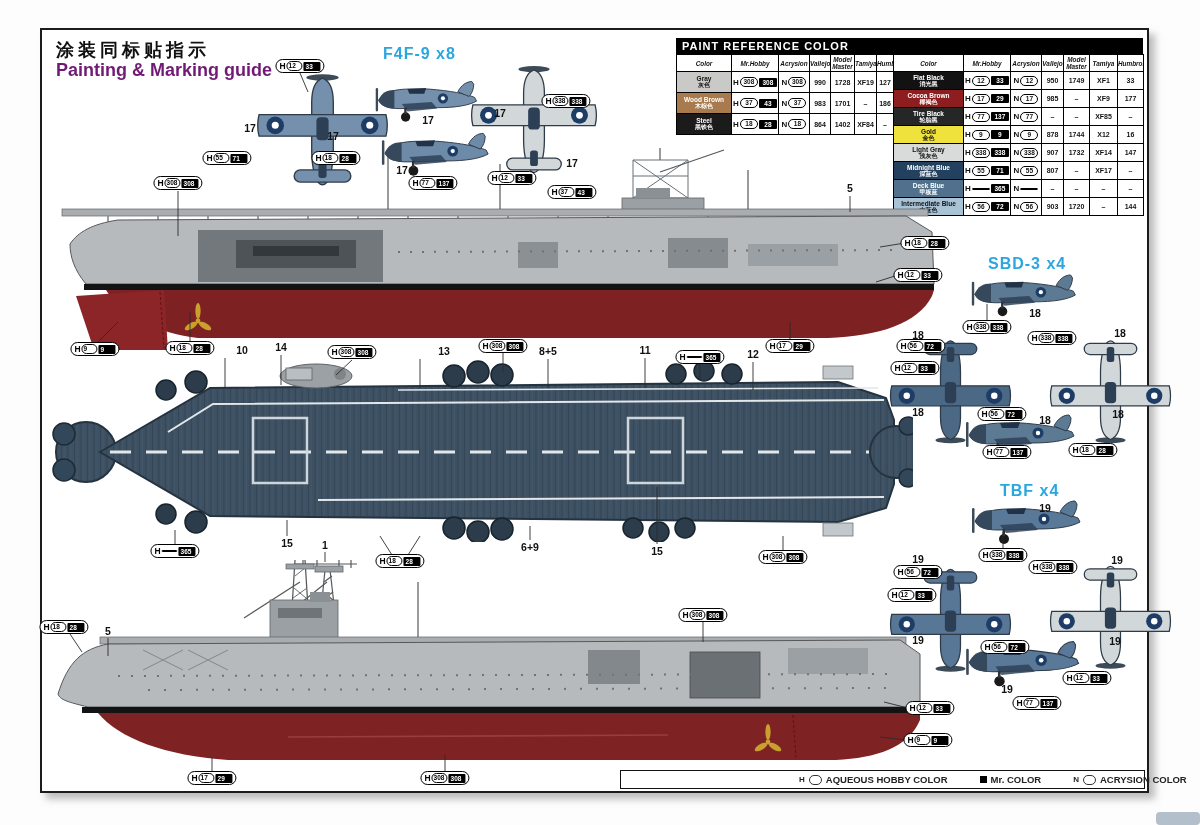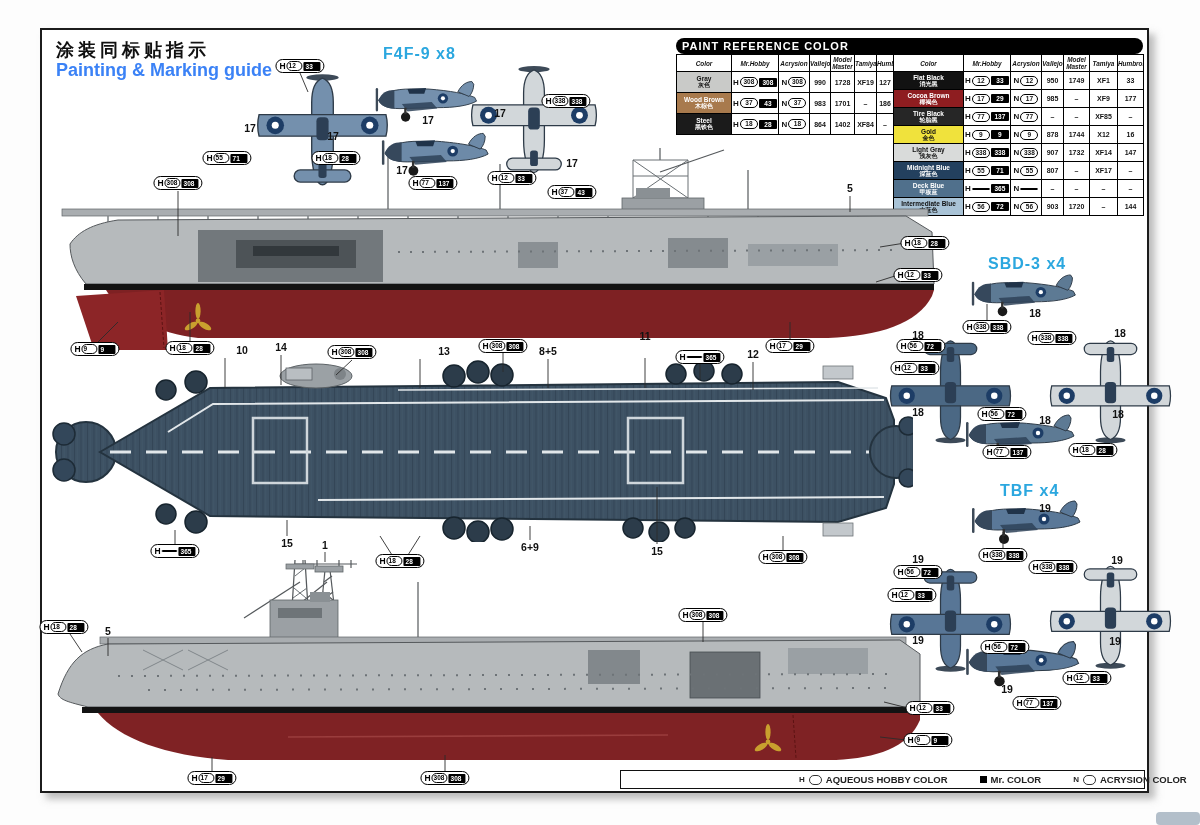--- a/index.html
+++ b/index.html
@@ -4,27 +4,27 @@
 <style>
   html,body{margin:0;padding:0;background:#fdfdfd;width:1200px;height:825px;overflow:hidden;
             font-family:"Liberation Sans",sans-serif;}
   #page{position:relative;width:1200px;height:825px;}
   .abs{position:absolute;}
   
   #frame{position:absolute;left:40px;top:28px;width:1105px;height:761px;border:2px solid #1c1c1c;
          background:#fff;box-shadow:6px 6px 7px rgba(125,125,125,.5);}
   
   #title-cn{position:absolute;left:56px;top:38px;font-size:18px;font-weight:bold;letter-spacing:4px;color:#111;}
-  #title-en{position:absolute;left:56px;top:60px;font-size:18px;font-weight:bold;color:#3b82f6;}
+  #title-en{position:absolute;left:56px;top:60px;font-size:18px;font-weight:bold;color:#701a75;}
   .seclabel{position:absolute;font-size:16px;font-weight:bold;color:#2ba7df;letter-spacing:1px;}
   #kit-number{position:absolute;left:50px;top:795px;font-size:15px;font-weight:bold;color:#222;}
   
   #paint-table{position:absolute;left:676px;top:38px;width:467px;}
   #pt-header{height:16px;background:#000;color:#fff;font-size:11px;font-weight:bold;
-             letter-spacing:1px;line-height:16px;padding-left:6px;border-radius:8px;}
+             letter-spacing:1px;line-height:16px;padding-left:6px;}
   table.ptable{border-collapse:collapse;background:#fff;table-layout:fixed;}
   .ptable th,.ptable td{border:1px solid #000;padding:0;text-align:center;vertical-align:middle;
                         font-size:7px;font-weight:bold;color:#111;overflow:hidden;}
   .ptable th{font-style:italic;font-weight:bold;font-size:6.4px;height:16px;line-height:7px;}
   #pt-left{position:absolute;left:0;top:16px;width:217px;}
   #pt-right{position:absolute;left:217px;top:16px;width:250px;}
   #pt-left td{height:20px;}
   #pt-right td{height:17px;}
   .swatch .nm{font-size:6.5px;font-weight:bold;line-height:7px;}
   .swatch .cn{font-size:6px;line-height:7px;}
@@ -894,21 +894,21 @@
       <span class="pnum" style="left: 850px; top: 188px;">5</span>
 
       <span class="pnum" style="left: 242px; top: 350px;">10</span>
 
       <span class="pnum" style="left: 281px; top: 347px;">14</span>
 
       <span class="pnum" style="left: 444px; top: 351px;">13</span>
 
       <span class="pnum" style="left: 548px; top: 351px;">8+5</span>
 
-      <span class="pnum" style="left: 645px; top: 336px;">11</span>
+      <span class="pnum" style="left: 645px; top: 350px;">11</span>
 
       <span class="pnum" style="left: 753px; top: 354px;">12</span>
 
       <span class="pnum" style="left: 287px; top: 543px;">15</span>
 
       <span class="pnum" style="left: 325px; top: 545px;">1</span>
 
       <span class="pnum" style="left: 530px; top: 547px;">6+9</span>
 
       <span class="pnum" style="left: 657px; top: 551px;">15</span>

